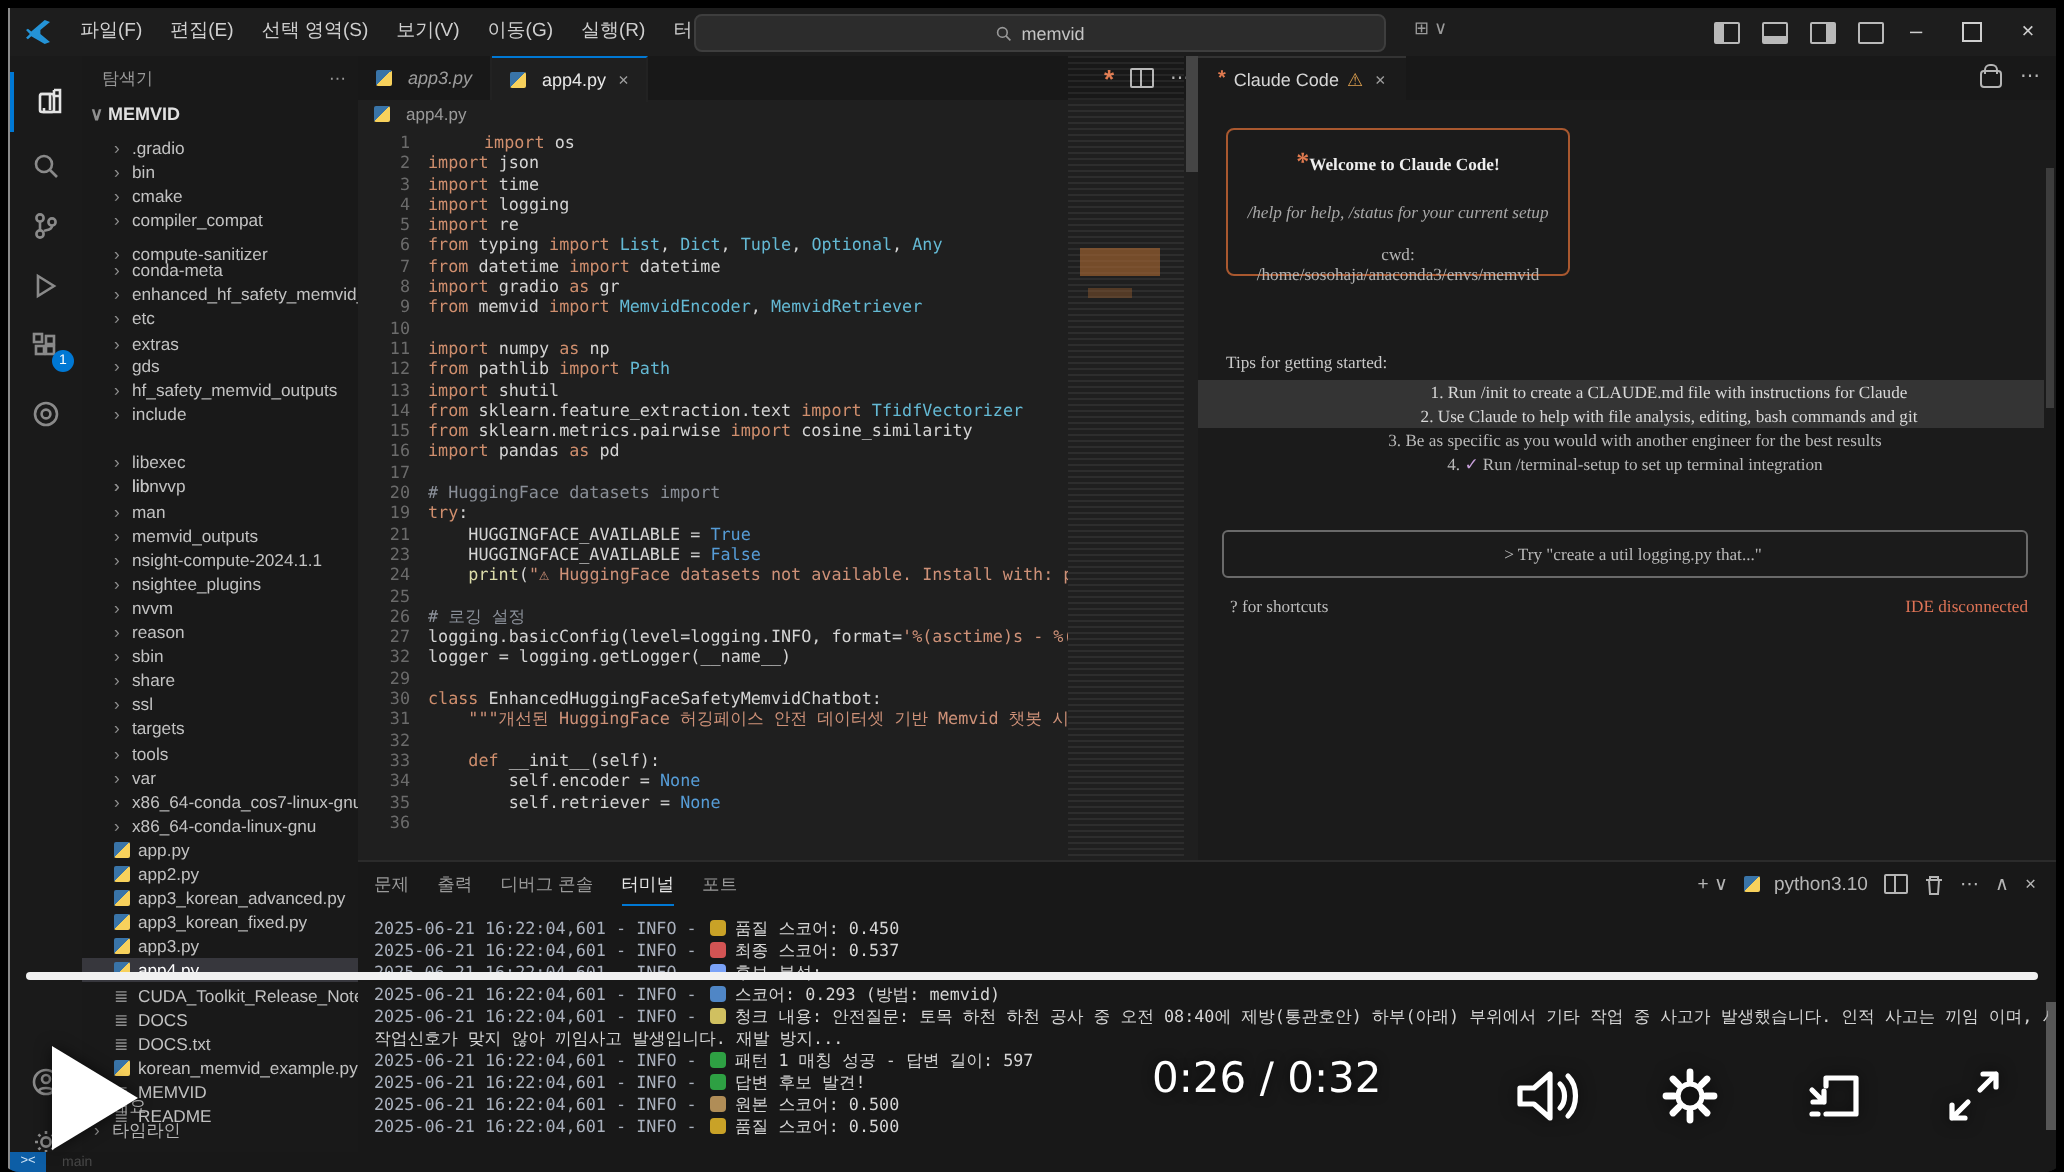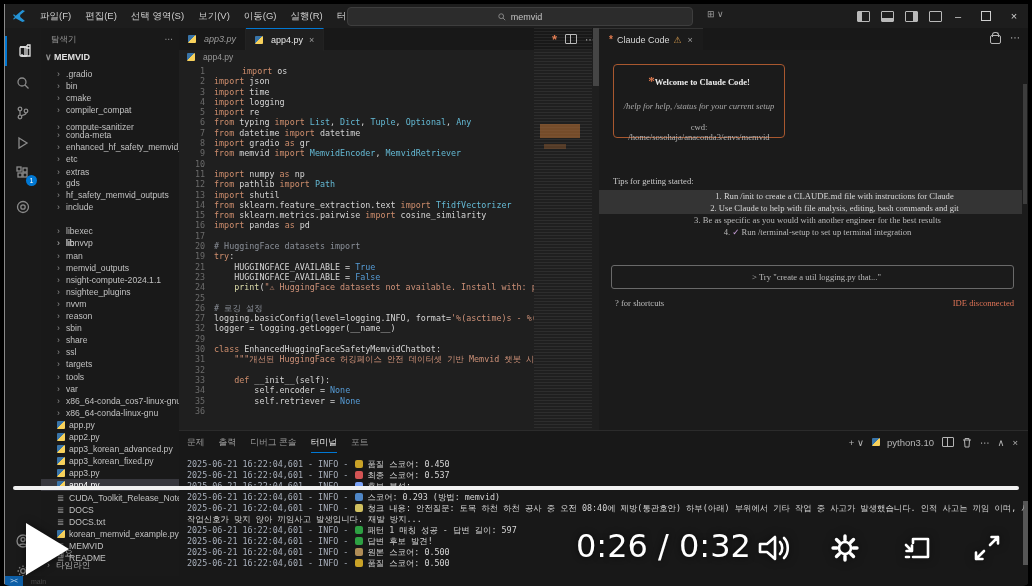--- a/index.html
+++ b/index.html
@@ -94,21 +94,21 @@
   .tl .pfx{color:#a9b0bc;}
   .chip{display:inline-block;width:8px;height:8px;border-radius:2px;margin:0 4px 0 2px;vertical-align:-1px;}
   #term-scroll{position:absolute;right:0;top:70px;width:5px;height:64px;background:#8b8b8b;opacity:.55;}
   
   #statusbar{position:absolute;left:0;right:0;bottom:0;height:10px;background:#181818;display:flex;align-items:center;font-size:7px;color:#777;}
   #remote-badge{width:18px;height:10px;background:#0d5ea6;color:#cfe3f5;text-align:center;line-height:10px;font-size:6.5px;}
   #branch{margin-left:8px;opacity:.5;}
   
   #vo-progress{position:absolute;left:13px;right:13px;top:486px;height:3.5px;background:#f1f1f1;border-radius:2px;z-index:50;}
   #vo-play{position:absolute;left:26px;top:523px;width:0;height:0;border-top:26px solid transparent;border-bottom:26px solid transparent;border-left:43px solid #fff;z-index:50;filter:drop-shadow(0 0 4px rgba(0,0,0,.6));}
-  #vo-time{position:absolute;left:576px;top:527px;color:#fff;font-size:32px;font-family:"DejaVu Sans",sans-serif;z-index:50;text-shadow:0 0 6px rgba(0,0,0,.7);}
+  #vo-time{position:absolute;left:576px;top:527px;color:#fff;font-size:21px;font-family:"DejaVu Sans",sans-serif;z-index:50;text-shadow:0 0 6px rgba(0,0,0,.7);}
   .vo-ic{position:absolute;top:527px;width:42px;height:42px;z-index:50;filter:drop-shadow(0 0 4px rgba(0,0,0,.6));}
   .vo-ic svg{stroke:#fff;fill:none;stroke-width:2.6;stroke-linecap:round;stroke-linejoin:round;}
 </style>
 </head>
 <body>
 
 <div id="stage">
   <div id="vswin">
 
     <div id="titlebar">

